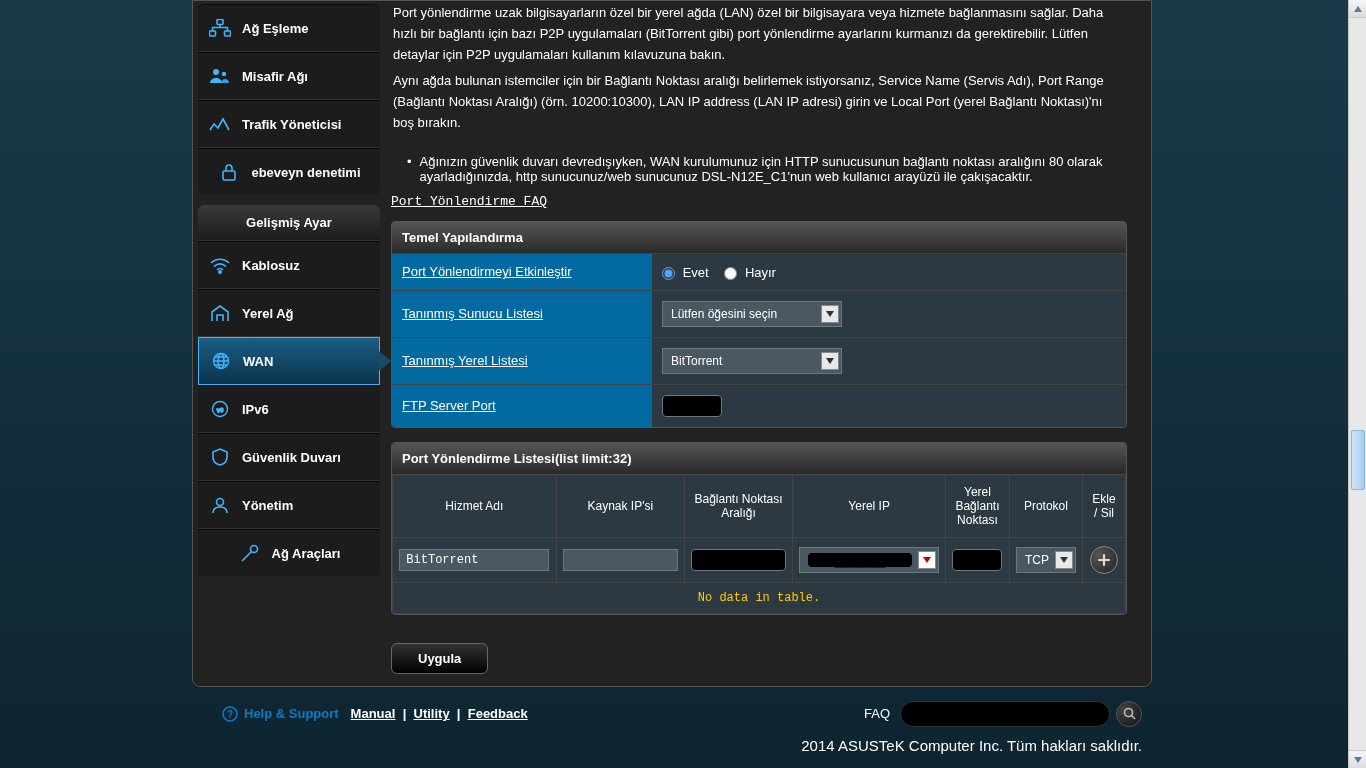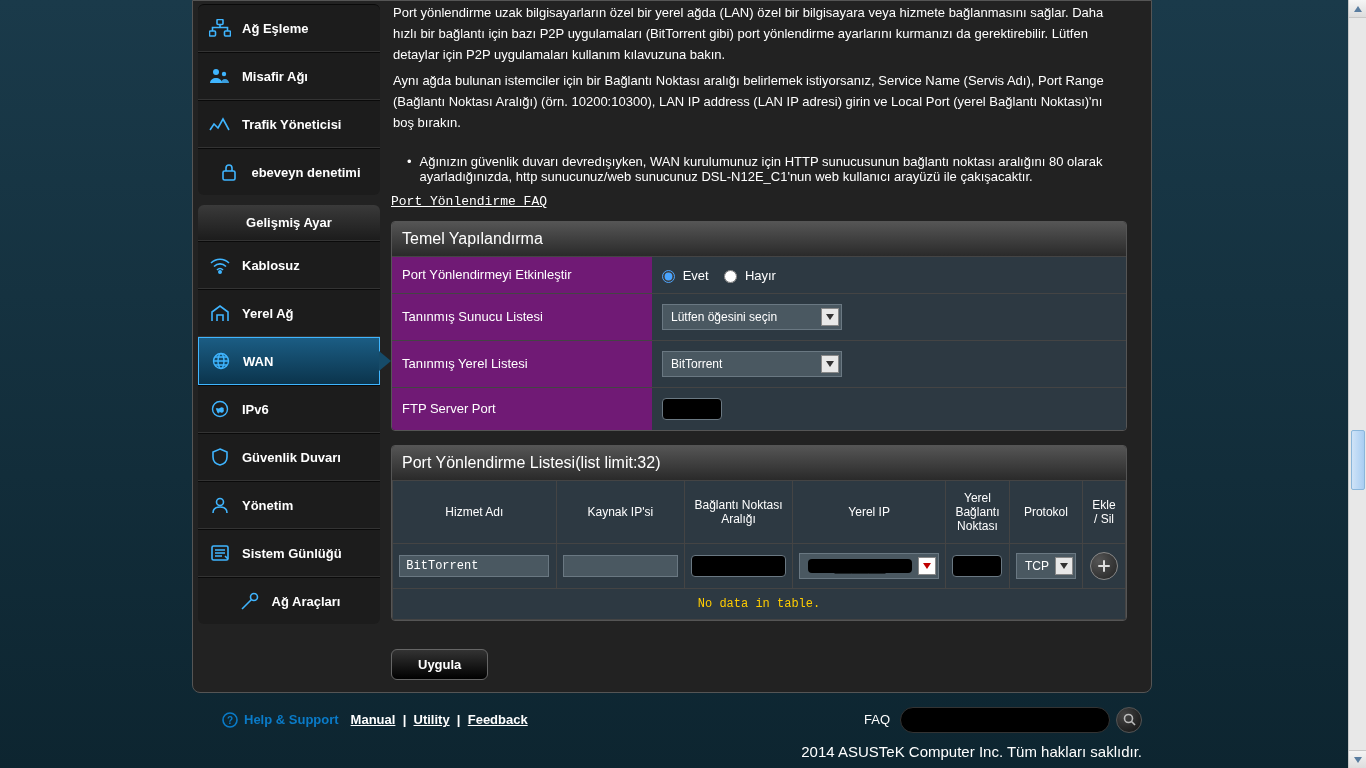--- a/index.html
+++ b/index.html
@@ -116,38 +116,39 @@
     }
     .panel {
       border: 1px solid #555;
       border-radius: 4px;
       overflow: hidden;
       margin-bottom: 14px;
     }
     .panel-header {
       background: linear-gradient(180deg, #555 0%, #2a2a2a 100%);
       color: #fff;
-      font-weight: normal;
-      font-size: 16px;
+      font-weight: bold;
+      font-size: 13px;
       padding: 8px 10px;
     }
     .form-table {
       width: 100%;
       border-collapse: collapse;
     }
     .form-table td {
       padding: 10px 10px;
       color: #ffffff;
       font-size: 13px;
       border-top: 1px solid #444;
       background: #2d3942;
     }
     .form-table td.label {
       width: 260px;
-      background: #701a75;
+      background: #0369a1;
+      text-decoration: underline;
     }
     .radio-label {
       color: #fff;
       font-size: 13px;
       margin-right: 12px;
       vertical-align: middle;
     }
     input[type="radio"] {
       vertical-align: middle;
       margin-right: 4px;
@@ -460,32 +461,20 @@
       <div class="nav-item">
         <span class="nav-icon">
           <svg width="22" height="18" viewBox="0 0 22 18">
               <g fill="none" stroke="#3fb5ff" stroke-width="1.6">
                 <circle cx="11" cy="6" r="3.5"></circle>
                 <path d="M4 17c0-4 3-6 7-6s7 2 7 6"></path>
               </g>
             </svg>
         </span>
         <span>Yönetim</span>
-      </div>
-      <div class="nav-item">
-        <span class="nav-icon">
-          <svg width="22" height="18" viewBox="0 0 22 18">
-              <g fill="none" stroke="#3fb5ff" stroke-width="1.6">
-                <rect x="3" y="2" width="16" height="14" rx="1.5"></rect>
-                <path d="M6 6h10M6 9h10M6 12h7"></path>
-                <path d="M16 12l3 3"></path>
-              </g>
-            </svg>
-        </span>
-        <span>Sistem Günlüğü</span>
       </div>
       <div class="nav-item bottom-last">
         <span class="nav-icon">
           <svg width="22" height="18" viewBox="0 0 22 18">
               <g fill="none" stroke="#3fb5ff" stroke-width="1.6">
                 <circle cx="15" cy="5" r="3.5"></circle>
                 <path d="M12.5 7.5L3 17"></path>
               </g>
             </svg>
         </span>

